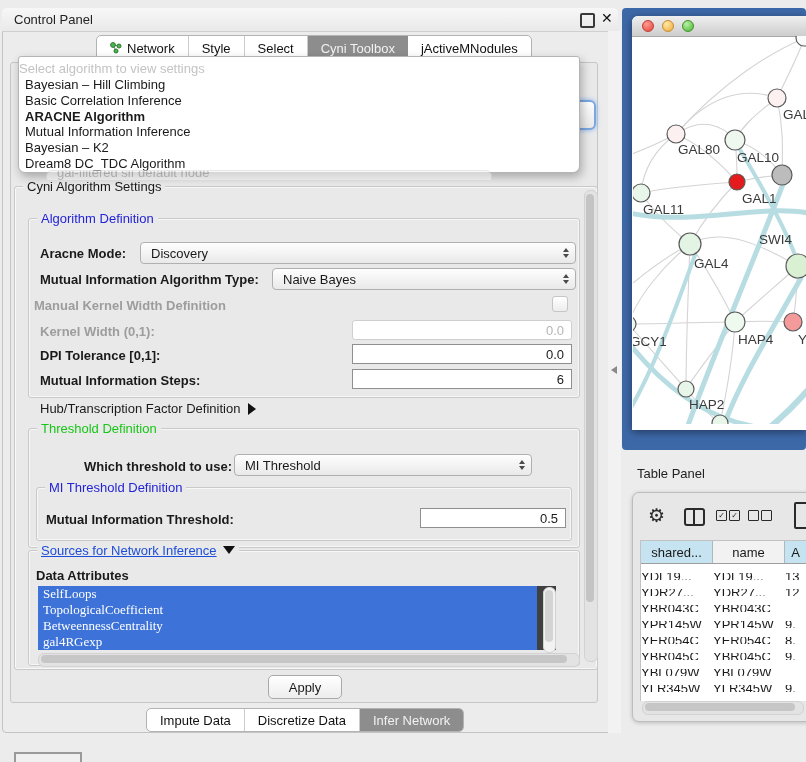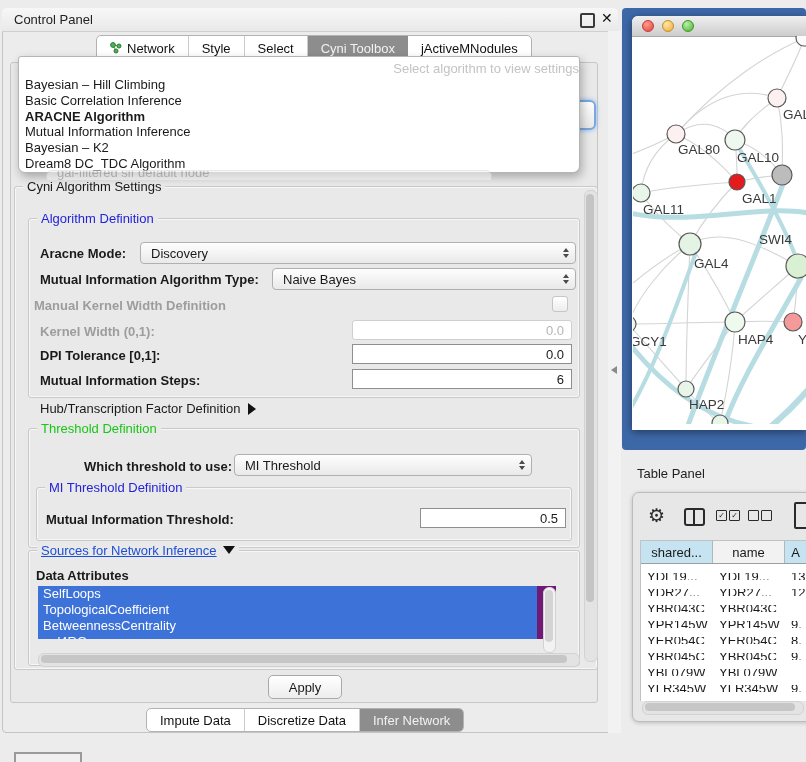--- a/index.html
+++ b/index.html
@@ -62,38 +62,38 @@
   .tri-down{display:inline-block;width:0;height:0;border-left:6px solid transparent;
        border-right:6px solid transparent;border-top:8px solid #111;vertical-align:1px;margin-left:6px;}
 
   
   .vsb{position:absolute;background:#e3e3e3;border:1px solid #d2d2d2;border-radius:6px;}
   .vsb .thumb{position:absolute;left:1px;width:8px;background:#c4c4c4;border-radius:5px;}
   .hsb{position:absolute;background:#e3e3e3;border:1px solid #d2d2d2;border-radius:6px;}
   .hsb .thumb{position:absolute;top:1px;height:8px;background:#c6c6c6;border-radius:5px;}
 
   
-  #attr-list{left:38px;top:586px;width:518px;height:53px;background:#701a75;overflow:hidden;}
+  #attr-list{left:38px;top:586px;width:518px;height:64px;background:#404040;overflow:hidden;font-family:Liberation Serif, serif;}
   .attr-item{height:16px;line-height:16px;background:#3d72d8;color:#ffffff;
        font-size:13px;padding-left:5px;width:494px;}
 
   
   #apply-btn{left:268px;top:675px;width:72px;height:22px;background:linear-gradient(#ffffff,#ededed);
        border:1px solid #a9a9a9;border-radius:5px;font-size:13px;display:flex;
        align-items:center;justify-content:center;}
 
   
   #bottom-tabbar{left:146px;top:708px;height:22px;display:flex;background:#ffffff;
        border:1px solid #b3b3b3;border-radius:5px;overflow:hidden;font-size:13px;}
 
   
   #algo-popup{left:18px;top:56px;width:560px;height:115px;background:#ffffff;
        border:1px solid #b5b5b5;border-radius:3px 3px 7px 7px;
        box-shadow:2px 4px 10px rgba(0,0,0,.28);z-index:50;}
-  #algo-prompt{position:absolute;left:0;top:4px;width:100%;text-align:right;
+  #algo-prompt{position:absolute;left:0;top:4px;width:100%;text-align:left;
        color:#c3c3c3;font-size:13px;}
   .algo-item{position:absolute;left:6px;font-size:13px;white-space:nowrap;}
   #combo-fragment{left:576px;top:100px;width:16px;height:26px;z-index:40;
        border:2px solid #7aa7e0;border-radius:0 6px 6px 0;box-shadow:0 0 5px #86b4ef;
        background:linear-gradient(#fdfdfd,#e8e8e8);}
   #ghost-combo{left:46px;top:170px;width:444px;height:9px;overflow:hidden;z-index:60;
        border:1px solid #d5d5d5;border-bottom:none;border-radius:6px 6px 0 0;opacity:.55;background:#f4f4f4;}
   #ghost-combo span{position:relative;top:-8px;left:10px;font-size:13px;color:#9a9a9a;}
 
   
@@ -125,21 +125,21 @@
       font-size:8px;font-weight:bold;color:#2a2a2a;line-height:9px;text-align:center;}
   #doc-icon{left:794px;top:502px;width:16px;height:23px;border:2px solid #2a2a2a;border-radius:2px;background:#e7e7e7;}
 
   #table-area{left:640px;top:540px;width:166px;height:160px;background:#ffffff;
        border:1px solid #c2c2c2;border-bottom:none;overflow:hidden;}
   .th-row{display:flex;height:22px;border-bottom:1px solid #9f9f9f;font-size:13px;}
   .th{box-sizing:border-box;border-right:1px solid #aeb9bd;display:flex;align-items:center;
       justify-content:center;background:#f2f2f2;}
   .th.hl{background:#c5e3f0;}
   .tr{display:flex;height:16px;font-size:13px;}
-  .td{box-sizing:border-box;padding-left:6px;overflow:hidden;white-space:nowrap;display:flex;align-items:center;margin-top:9px;}
+  .td{box-sizing:border-box;overflow:hidden;white-space:nowrap;display:flex;align-items:center;margin-top:9px;}
 </style>
 </head>
 <body>
 
 <div id="root">
 
   <div id="cp" class="abs"></div>
   <div id="cp-titlebar" class="abs"></div>
   <div id="cp-title" class="abs nowrap">Control Panel</div>
   <div class="abs win-float"></div>

